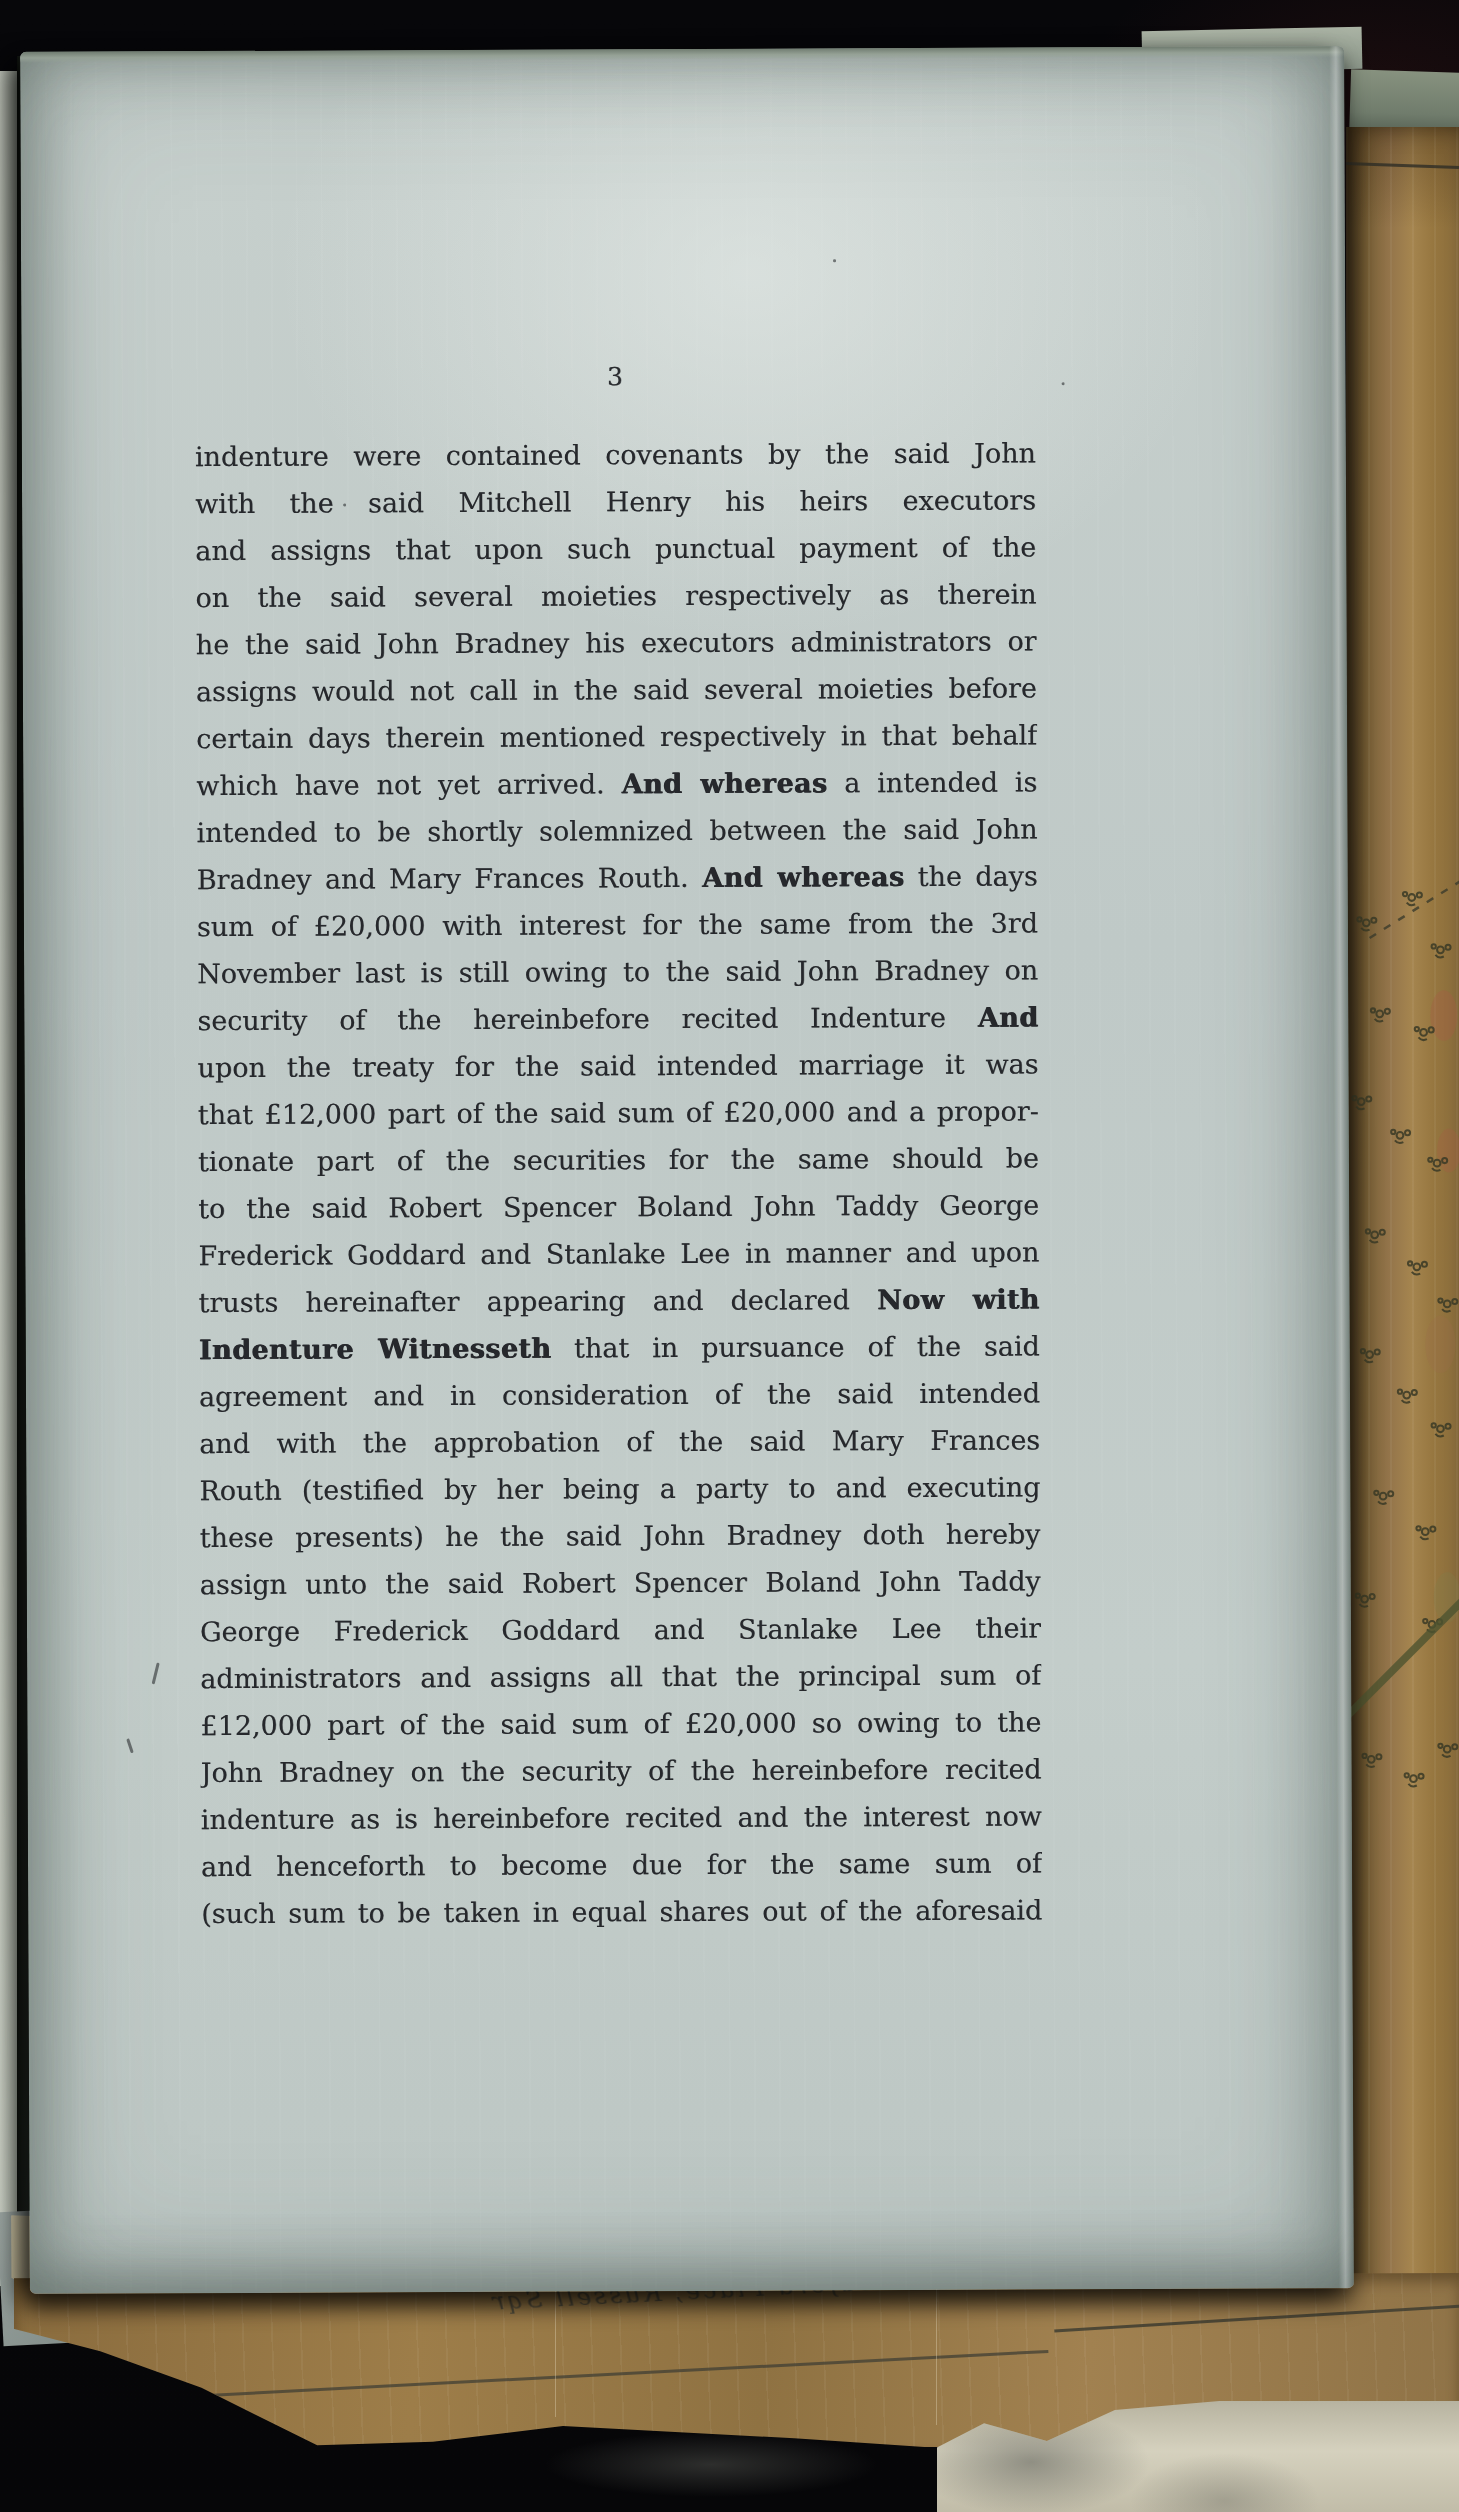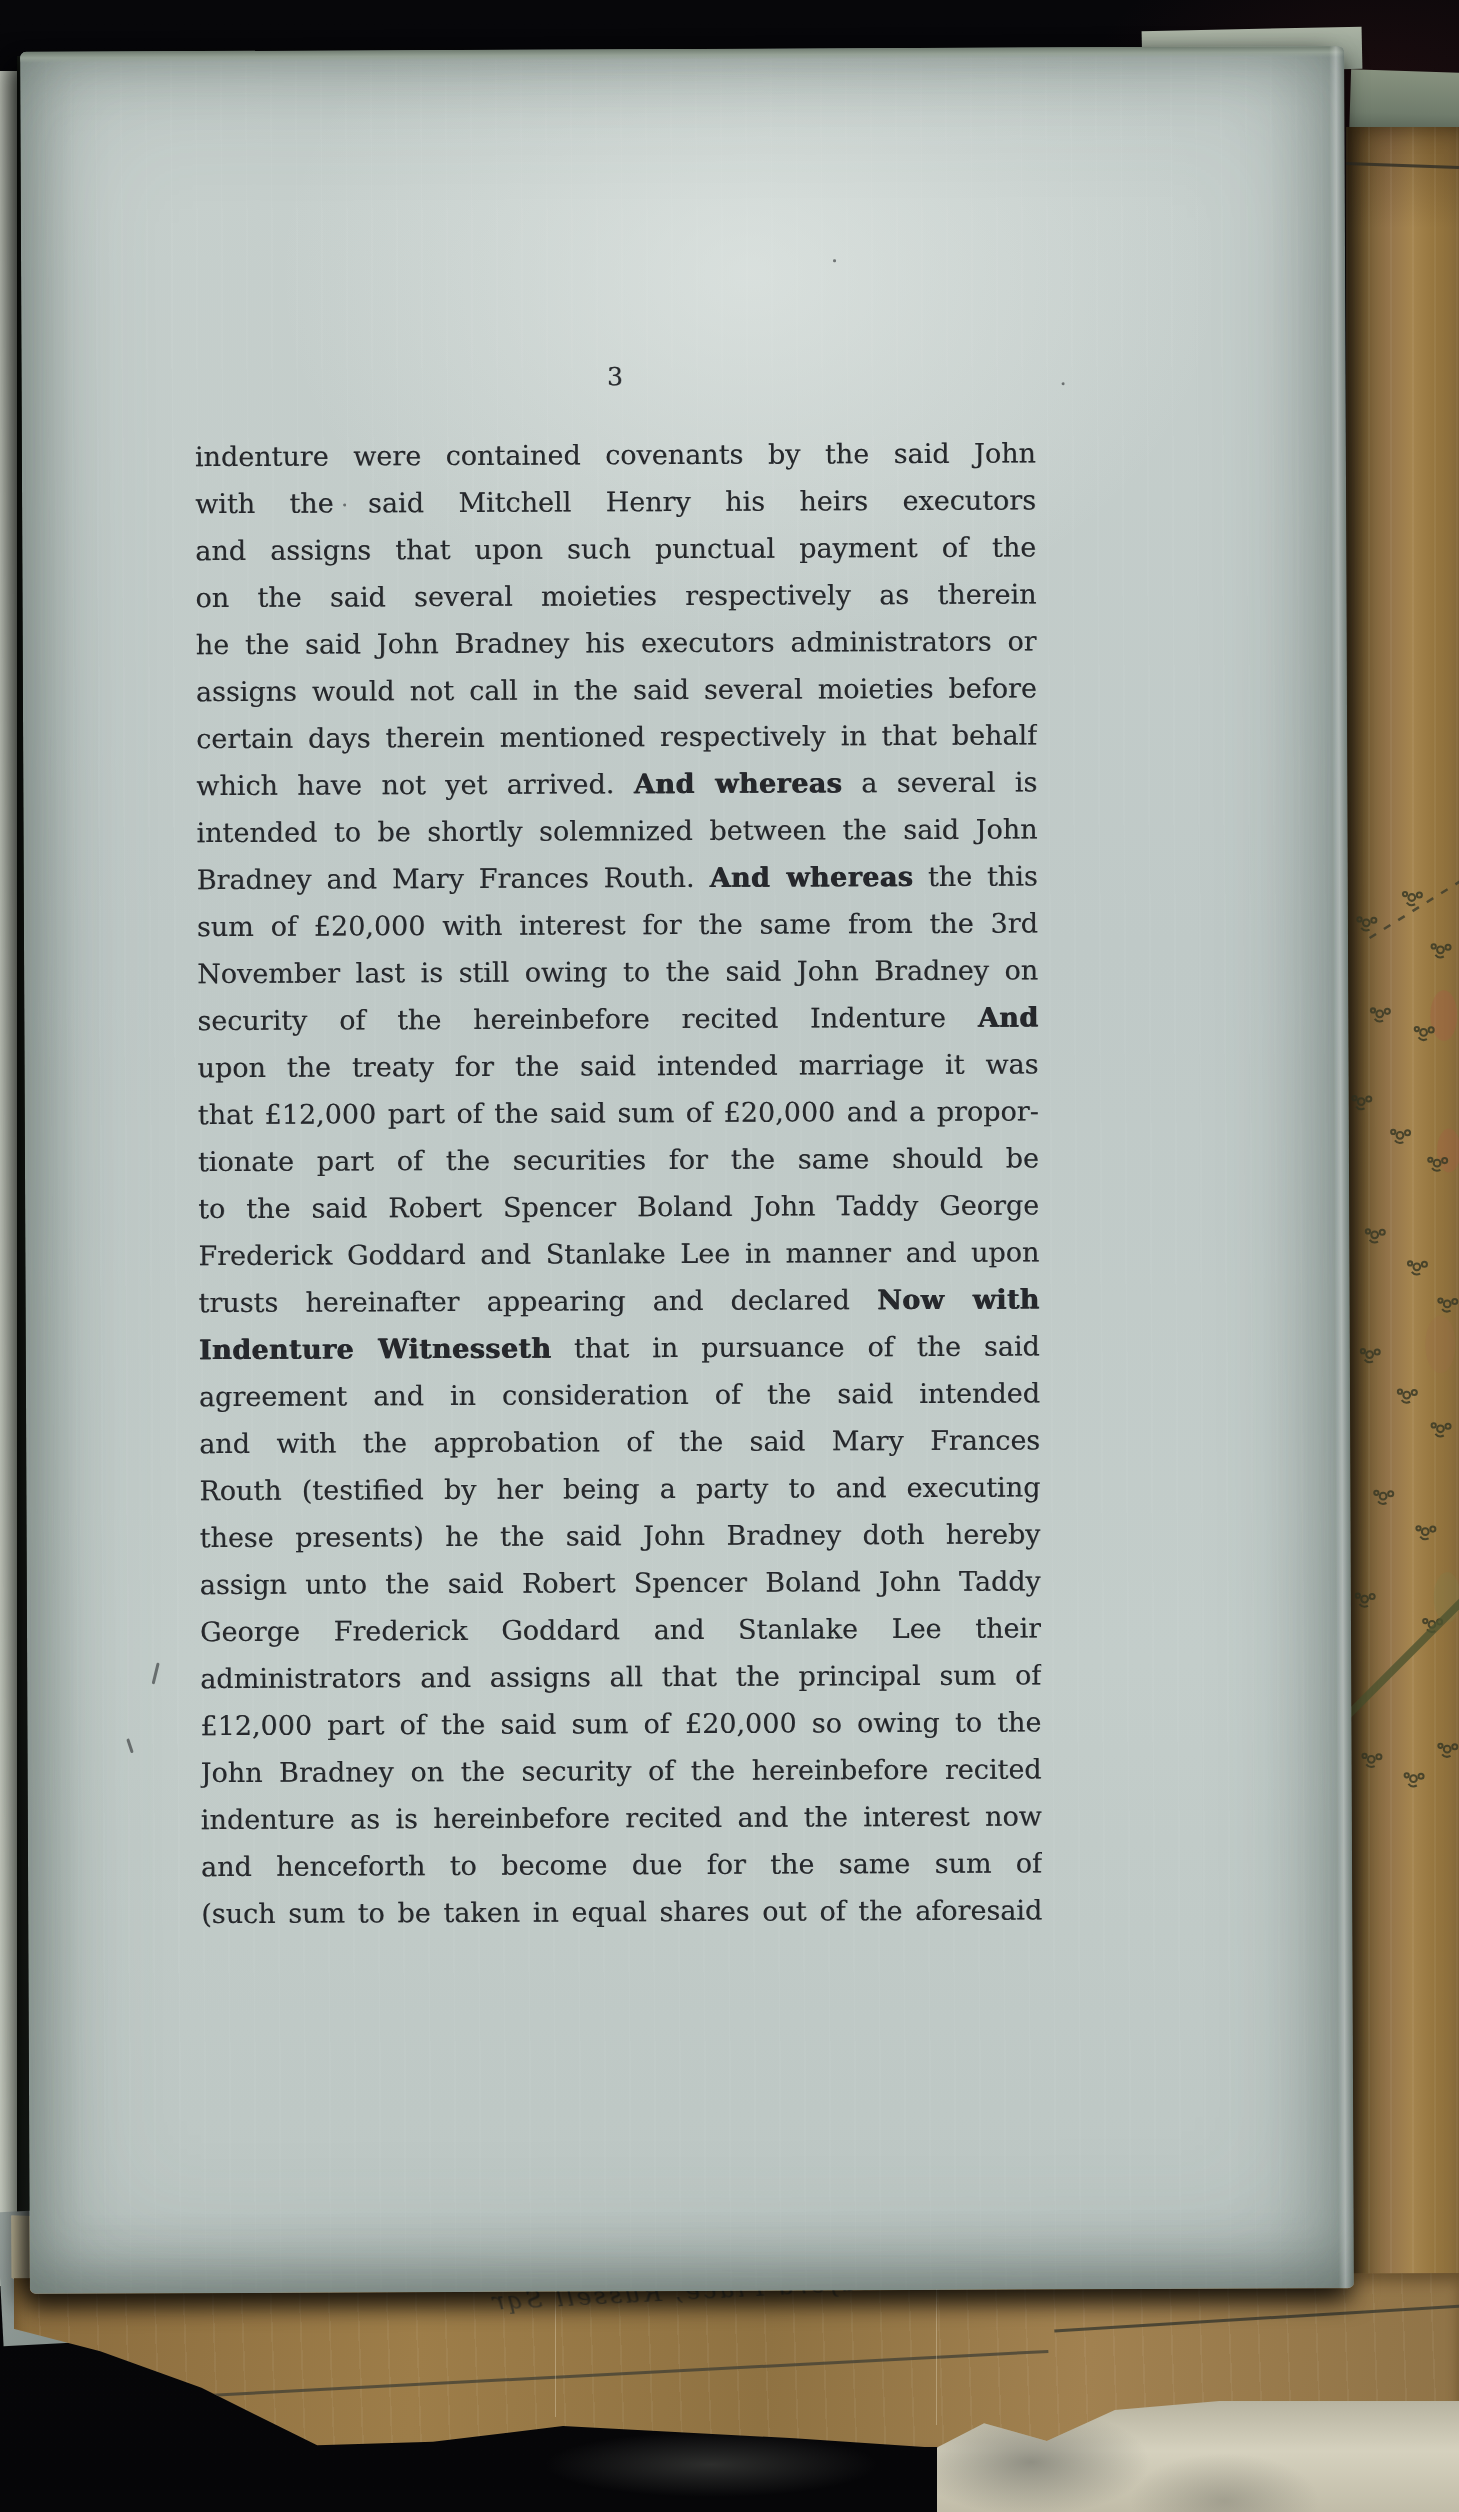--- a/index.html
+++ b/index.html
@@ -167,23 +167,23 @@
 <div class="abs page">
   <div class="abs page-number">3</div>
   <div class="abs text-block">
       <div class="text-line"><span>indenture were contained covenants by the said John Bradney</span></div>
       <div class="text-line"><span>with the said Mitchell Henry his heirs executors administrators</span></div>
       <div class="text-line"><span>and assigns that upon such punctual payment of the interest</span></div>
       <div class="text-line"><span>on the said several moieties respectively as therein mentioned</span></div>
       <div class="text-line"><span>he the said John Bradney his executors administrators or</span></div>
       <div class="text-line"><span>assigns would not call in the said several moieties before</span></div>
       <div class="text-line"><span>certain days therein mentioned respectively in that behalf and</span></div>
-      <div class="text-line"><span>which have not yet arrived. </span><span class="gothic">And whereas</span><span> a several is</span></div>
+      <div class="text-line"><span>which have not yet arrived. </span><span class="gothic">And whereas</span><span> a intended is</span></div>
       <div class="text-line"><span>intended to be shortly solemnized between the said John</span></div>
-      <div class="text-line"><span>Bradney and Mary Frances Routh. </span><span class="gothic">And whereas</span><span> the this</span></div>
+      <div class="text-line"><span>Bradney and Mary Frances Routh. </span><span class="gothic">And whereas</span><span> the days</span></div>
       <div class="text-line"><span>sum of £20,000 with interest for the same from the 3rd day of</span></div>
       <div class="text-line"><span>November last is still owing to the said John Bradney on the</span></div>
       <div class="text-line"><span>security of the hereinbefore recited Indenture </span><span class="gothic">And whereas</span></div>
       <div class="text-line"><span>upon the treaty for the said intended marriage it was agreed</span></div>
       <div class="text-line"><span>that £12,000 part of the said sum of £20,000 and a propor-</span></div>
       <div class="text-line"><span>tionate part of the securities for the same should be transferred</span></div>
       <div class="text-line"><span>to the said Robert Spencer Boland John Taddy George</span></div>
       <div class="text-line"><span>Frederick Goddard and Stanlake Lee in manner and upon the</span></div>
       <div class="text-line"><span>trusts hereinafter appearing and declared </span><span class="gothic">Now with</span></div>
       <div class="text-line"><span class="gothic">Indenture Witnesseth</span><span> that in pursuance of the said</span></div>

